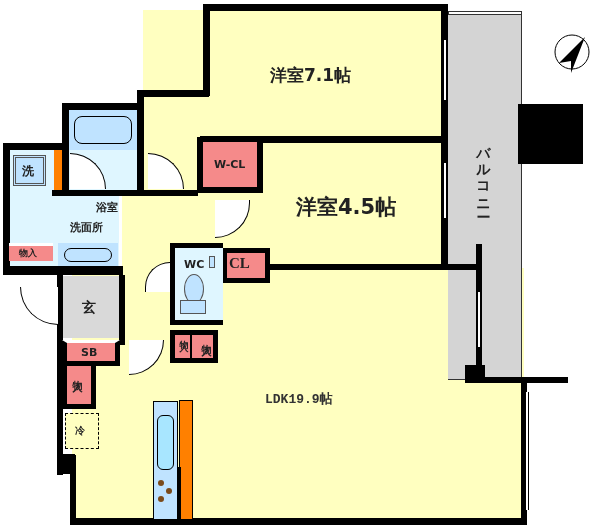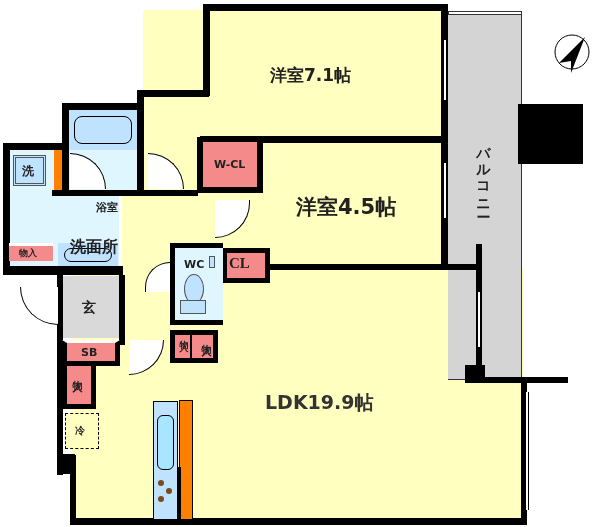--- a/index.html
+++ b/index.html
@@ -110,23 +110,23 @@
 
 <div class="door-arc" style="left:70px;top:153px;width:36px;height:36px;border-radius:0 36px 0 0;border-left:none;border-bottom:none;"></div>
 <div class="door-arc" style="left:148px;top:153px;width:36px;height:36px;border-radius:0 36px 0 0;border-left:none;border-bottom:none;"></div>
 <div class="door-arc" style="left:215px;top:200px;width:35px;height:38px;border-radius:0 0 38px 0;border-left:none;border-top:none;"></div>
 <div class="door-arc" style="left:145px;top:262px;width:25px;height:30px;border-radius:25px 0 0 0;border-right:none;border-bottom:none;"></div>
 <div class="door-arc" style="left:20px;top:287px;width:38px;height:38px;border-radius:0 0 0 38px;border-right:none;border-top:none;"></div>
 <div class="door-arc" style="left:129px;top:340px;width:35px;height:35px;border-radius:0 0 35px 0;border-left:none;border-top:none;"></div>
 
 <div class="label" style="left:270px;top:64px;font-size:17px;">洋室7.1帖</div>
 <div class="label" style="left:296px;top:193px;font-size:21px;">洋室4.5帖</div>
-<div class="label" style="left:265px;top:390px;font-size:19px;color:#333;">LDK19.9帖</div>
+<div class="label" style="left:265px;top:390px;font-size:13px;color:#333;font-family:Liberation Mono, monospace;">LDK19.9帖</div>
 <div class="label" style="left:96px;top:164px;font-size:11px;margin-top:36px;">浴室</div>
-<div class="label" style="left:70px;top:237px;font-size:16px;">洗面所</div>
+<div class="label" style="left:70px;top:220px;font-size:11px;">洗面所</div>
 <div class="label" style="left:22px;top:163px;font-size:12px;">洗</div>
 <div class="label" style="left:82px;top:299px;font-size:14px;">玄</div>
 <div class="label vtext" style="left:475px;top:137px;font-size:14px;">バルコニー</div>
 
 <div class="abs" style="left:553px;top:33px;width:38px;height:40px;">
   <svg width="38" height="40" viewBox="0 0 38 40">
     <circle cx="19" cy="19" r="17" fill="none" stroke="#000" stroke-width="1"></circle>
     <polygon points="32,4 6,30 18,28 18,40" fill="#000"></polygon>
   </svg>
 </div>

